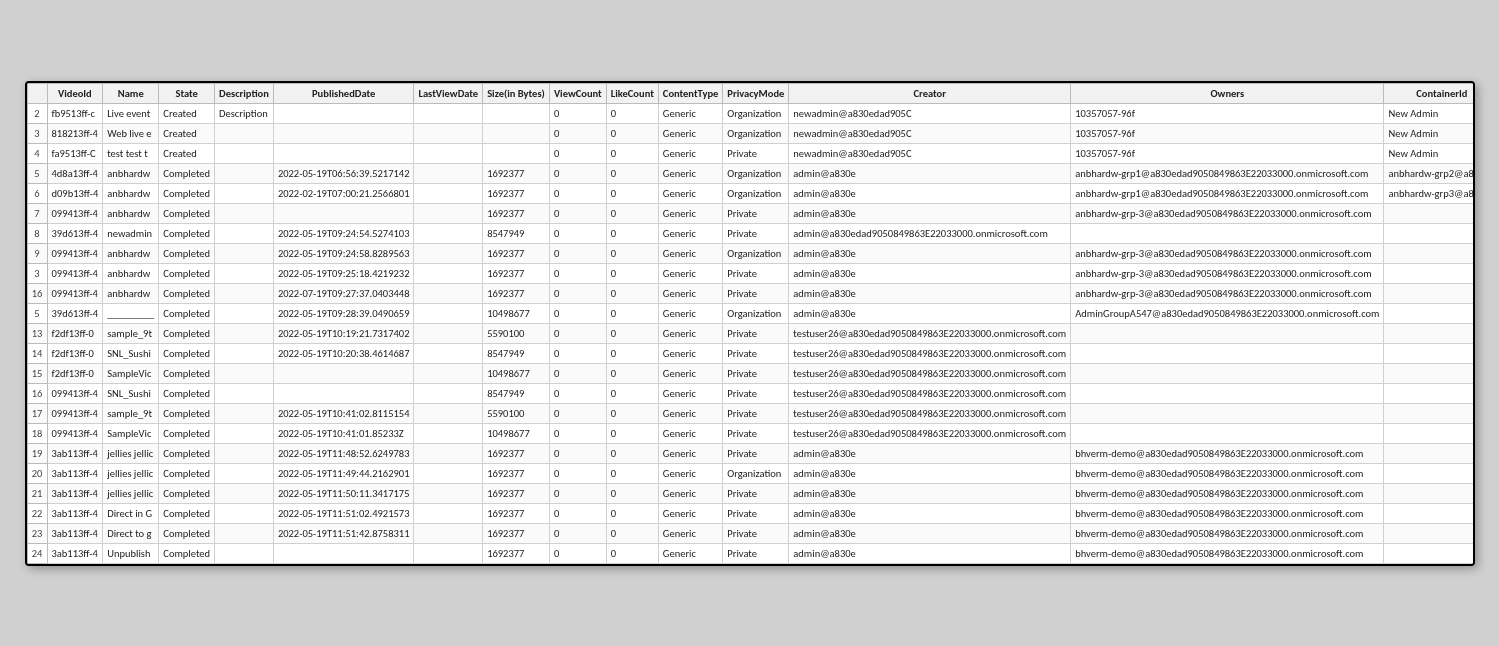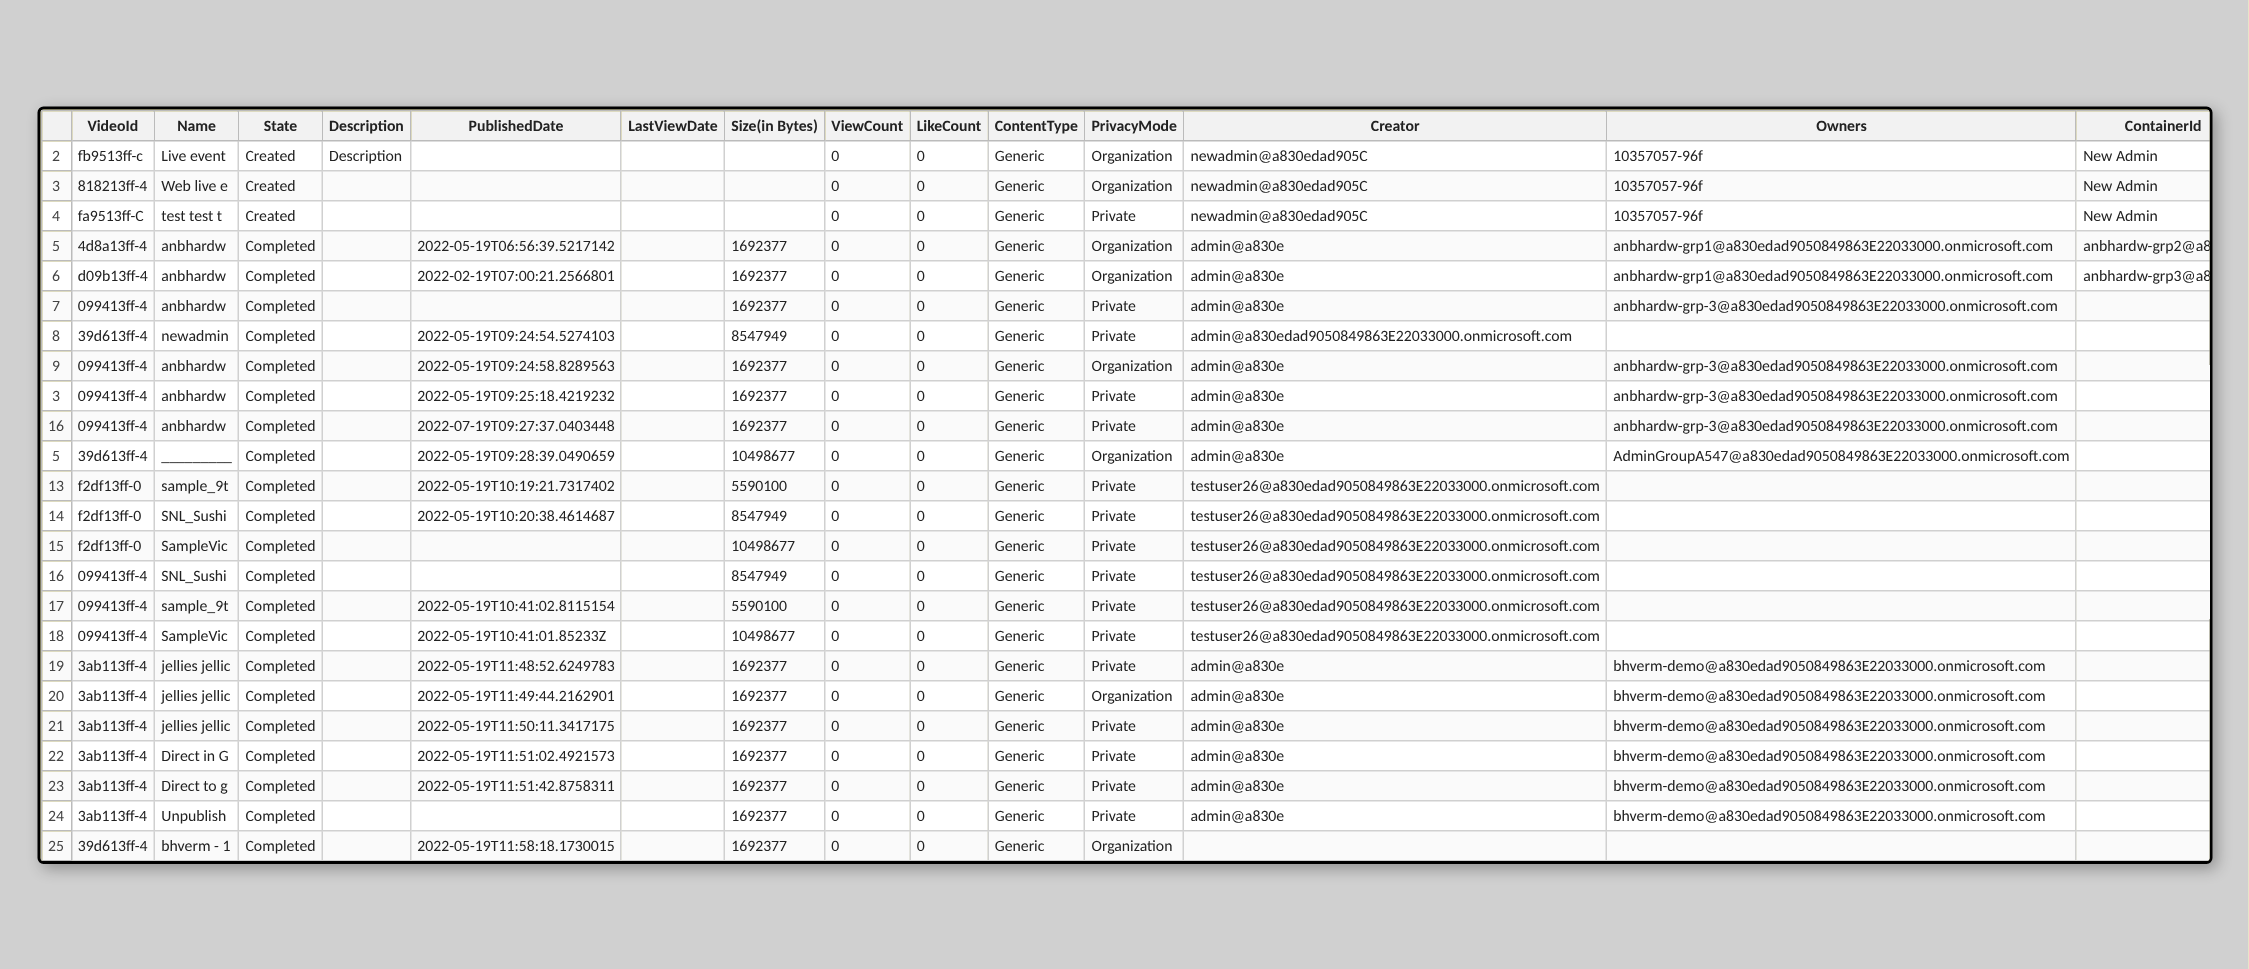--- a/index.html
+++ b/index.html
@@ -474,33 +474,16 @@
             <td></td>
             <td>1692377</td>
             <td>0</td>
             <td>0</td>
             <td>Generic</td>
             <td>Private</td>
             <td>admin@a830e</td>
             <td>bhverm-demo@a830edad9050849863E22033000.onmicrosoft.com</td>
             <td></td>
           </tr>
-          <tr>
-            <td class="row-num">25</td>
-            <td>39d613ff-4</td>
-            <td>bhverm - 1</td>
-            <td>Completed</td>
-            <td></td>
-            <td>2022-05-19T11:58:18.1730015</td>
-            <td></td>
-            <td>1692377</td>
-            <td>0</td>
-            <td>0</td>
-            <td>Generic</td>
-            <td>Organization</td>
-            <td></td>
-            <td></td>
-            <td></td>
-          </tr>
         </tbody>
     </table>
   </div>
 </div>
 
 </body></html>

